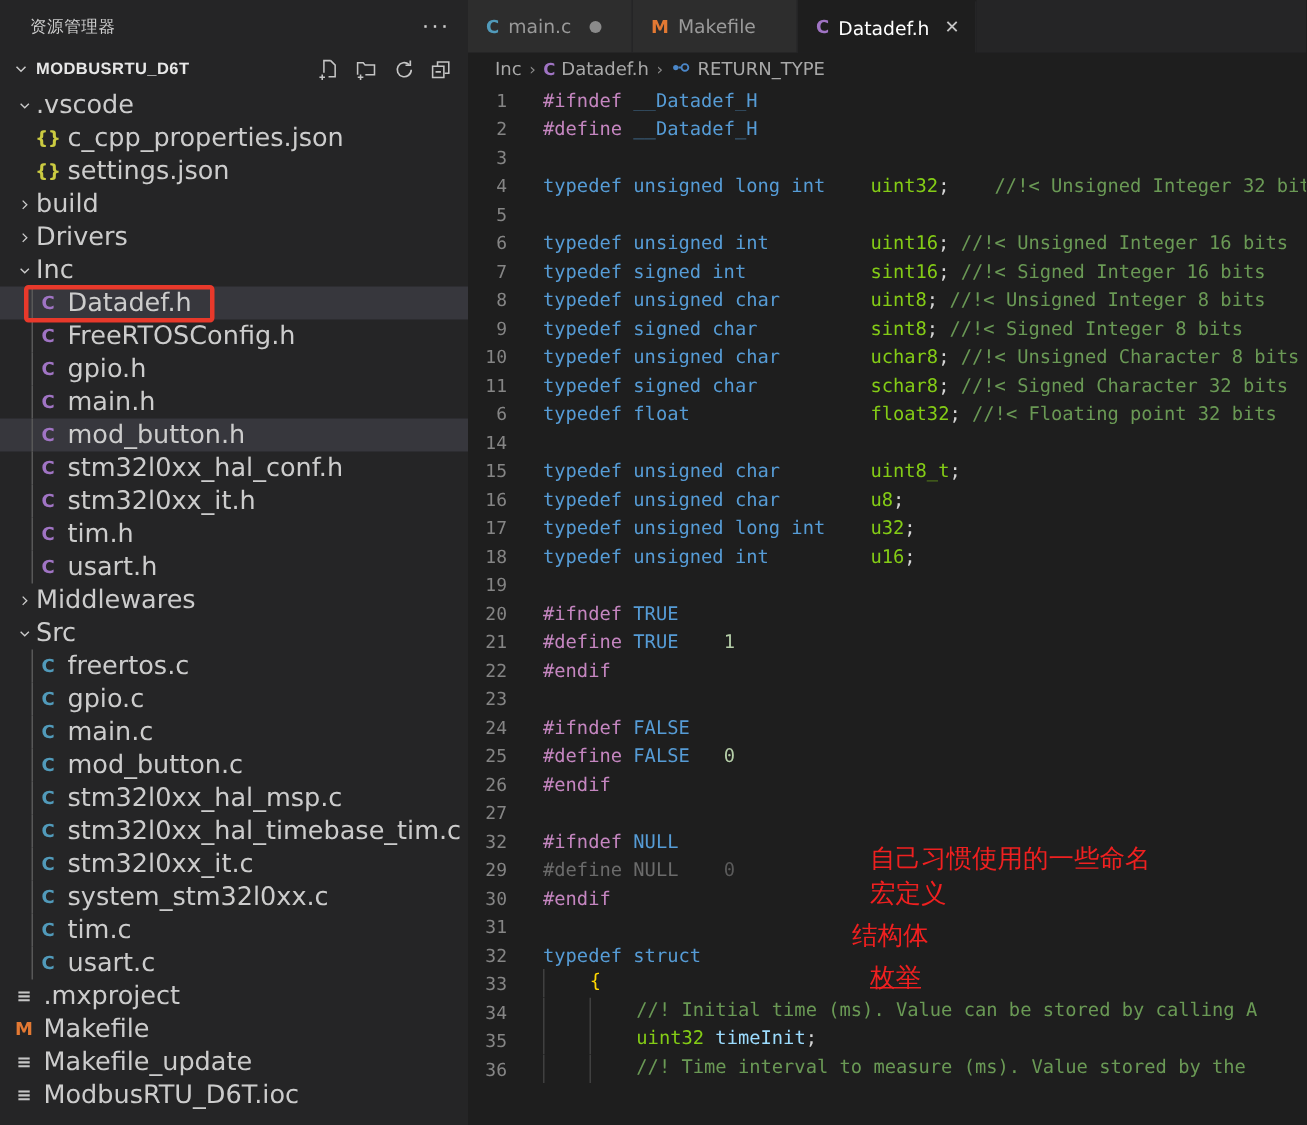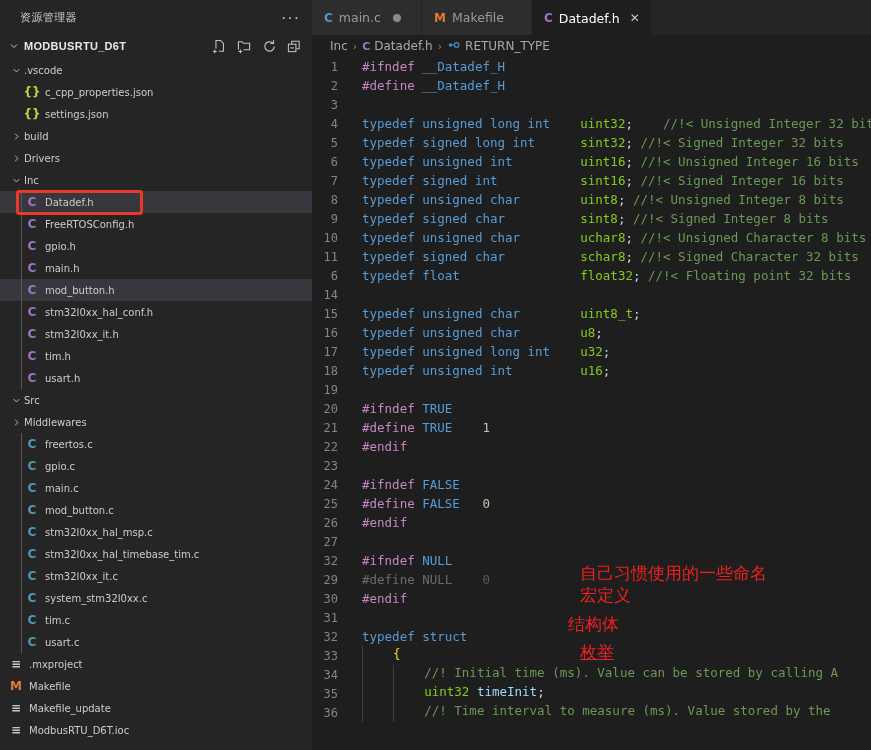--- a/index.html
+++ b/index.html
@@ -43,21 +43,21 @@
   .tree { padding-top: 2px; }
   .row {
     height: 22px; display: flex; align-items: center;
     font-size: 13px; color: #cccccc; cursor: pointer;
     white-space: nowrap; position: relative;
     font-family: "DejaVu Sans", sans-serif;
   }
   .row.sel { background: #37373d; }
   .row .chev { width: 16px; flex:0 0 16px; display:flex; align-items:center; justify-content:center; color:#cccccc; }
   .row .ficon { width: 16px; flex:0 0 16px; display:flex; align-items:center; justify-content:center; font-size:12px; font-weight:bold; margin-right:5px; }
-  .row .lbl { font-size: 10px; }
+  .row .lbl { font-size: 17px; }
   .ic-c { color: #519aba; }
   .ic-h { color: #a074c4; }
   .ic-json { color: #cbcb41; font-size:11px; }
   .ic-m { color: #e37933; }
   .ic-txt { color: #c5c5c5; font-size: 12px; }
 
   
   .annot-box {
     position: absolute; border: 3px solid #e8392b;
     border-radius: 3px; pointer-events: none;
@@ -281,33 +281,33 @@
         <div class="row">
           <span style="flex: 0 0 24px;"></span>
           <span style="position: absolute; left: 21px; top: 0px; bottom: 0px; width: 1px; background: rgb(88, 88, 88);"></span>
           <span class="ficon ic-h">C</span>
           <span class="lbl">usart.h</span>
         </div>
         <div class="row">
           <span style="flex: 0 0 8px;"></span>
           <span class="chev">
             <svg width="11" height="11" viewBox="0 0 16 16">
+              <path d="M6 4l4 4-4 4" fill="none" stroke="#cccccc" stroke-width="1.3"></path>
+            </svg>
+          </span>
+          <span class="lbl">Middlewares</span>
+        </div>
+        <div class="row">
+          <span style="flex: 0 0 8px;"></span>
+          <span class="chev">
+            <svg width="11" height="11" viewBox="0 0 16 16">
               <path d="M4 6l4 4 4-4" fill="none" stroke="#cccccc" stroke-width="1.3"></path>
             </svg>
           </span>
           <span class="lbl">Src</span>
-        </div>
-        <div class="row">
-          <span style="flex: 0 0 8px;"></span>
-          <span class="chev">
-            <svg width="11" height="11" viewBox="0 0 16 16">
-              <path d="M6 4l4 4-4 4" fill="none" stroke="#cccccc" stroke-width="1.3"></path>
-            </svg>
-          </span>
-          <span class="lbl">Middlewares</span>
         </div>
         <div class="row">
           <span style="flex: 0 0 24px;"></span>
           <span style="position: absolute; left: 21px; top: 0px; bottom: 0px; width: 1px; background: rgb(88, 88, 88);"></span>
           <span class="ficon ic-c">C</span>
           <span class="lbl">freertos.c</span>
         </div>
         <div class="row">
           <span style="flex: 0 0 24px;"></span>
           <span style="position: absolute; left: 21px; top: 0px; bottom: 0px; width: 1px; background: rgb(88, 88, 88);"></span>
@@ -425,21 +425,21 @@
             </svg></span>
           <span>RETURN_TYPE</span>
         </span>
       </div>
 
     <div class="code-area" id="code-area">
         <div class="code-line"><span class="ln">1</span><span class="ctext"><span class="t-pp">#ifndef</span><span class="t-pun"> </span><span class="t-mac">__Datadef_H</span></span></div>
         <div class="code-line"><span class="ln">2</span><span class="ctext"><span class="t-pp">#define</span><span class="t-pun"> </span><span class="t-mac">__Datadef_H</span></span></div>
         <div class="code-line"><span class="ln">3</span><span class="ctext"></span></div>
         <div class="code-line"><span class="ln">4</span><span class="ctext"><span class="t-kw">typedef unsigned long int</span><span class="t-pun">    </span><span class="t-typ">uint32</span><span class="t-pun">;</span><span class="t-cmt">    //!&lt; Unsigned Integer 32 bits</span></span></div>
-        <div class="code-line"><span class="ln">5</span><span class="ctext"><span class="t-kw">typedef signed long int</span><span class="t-pun">      </span><span class="t-typ">sint32</span><span class="t-pun">;</span><span class="t-cmt"> //!&lt; Signed Integer 32 bits</span></span></div>
+        <div class="code-line"><span class="ln">5</span></div>
         <div class="code-line"><span class="ln">6</span><span class="ctext"><span class="t-kw">typedef unsigned int</span><span class="t-pun">         </span><span class="t-typ">uint16</span><span class="t-pun">;</span><span class="t-cmt"> //!&lt; Unsigned Integer 16 bits</span></span></div>
         <div class="code-line"><span class="ln">7</span><span class="ctext"><span class="t-kw">typedef signed int</span><span class="t-pun">           </span><span class="t-typ">sint16</span><span class="t-pun">;</span><span class="t-cmt"> //!&lt; Signed Integer 16 bits</span></span></div>
         <div class="code-line"><span class="ln">8</span><span class="ctext"><span class="t-kw">typedef unsigned char</span><span class="t-pun">        </span><span class="t-typ">uint8</span><span class="t-pun">;</span><span class="t-cmt"> //!&lt; Unsigned Integer 8 bits</span></span></div>
         <div class="code-line"><span class="ln">9</span><span class="ctext"><span class="t-kw">typedef signed char</span><span class="t-pun">          </span><span class="t-typ">sint8</span><span class="t-pun">;</span><span class="t-cmt"> //!&lt; Signed Integer 8 bits</span></span></div>
         <div class="code-line"><span class="ln">10</span><span class="ctext"><span class="t-kw">typedef unsigned char</span><span class="t-pun">        </span><span class="t-typ">uchar8</span><span class="t-pun">;</span><span class="t-cmt"> //!&lt; Unsigned Character 8 bits</span></span></div>
         <div class="code-line"><span class="ln">11</span><span class="ctext"><span class="t-kw">typedef signed char</span><span class="t-pun">          </span><span class="t-typ">schar8</span><span class="t-pun">;</span><span class="t-cmt"> //!&lt; Signed Character 32 bits</span></span></div>
         <div class="code-line"><span class="ln">6</span><span class="ctext"><span class="t-kw">typedef float</span><span class="t-pun">                </span><span class="t-typ">float32</span><span class="t-pun">;</span><span class="t-cmt"> //!&lt; Floating point 32 bits</span></span></div>
         <div class="code-line"><span class="ln">14</span><span class="ctext"></span></div>
         <div class="code-line"><span class="ln">15</span><span class="ctext"><span class="t-kw">typedef unsigned char</span><span class="t-pun">        </span><span class="t-typ">uint8_t</span><span class="t-pun">;</span></span></div>
         <div class="code-line"><span class="ln">16</span><span class="ctext"><span class="t-kw">typedef unsigned char</span><span class="t-pun">        </span><span class="t-typ">u8</span><span class="t-pun">;</span></span></div>
@@ -460,19 +460,19 @@
         <div class="code-line"><span class="ln">31</span><span class="ctext"></span></div>
         <div class="code-line"><span class="ln">32</span><span class="ctext"><span class="t-kw">typedef</span><span class="t-pun"> </span><span class="t-kw">struct</span></span></div>
         <div class="code-line"><span class="ln">33</span><span class="ctext"><span class="indent-guide"></span><span>    </span><span class="t-brc">{</span></span></div>
         <div class="code-line"><span class="ln">34</span><span class="ctext"><span class="indent-guide"></span><span>    </span><span class="indent-guide"></span><span>    </span><span class="t-cmt">//! Initial time (ms). Value can be stored by calling A</span></span></div>
         <div class="code-line"><span class="ln">35</span><span class="ctext"><span class="indent-guide"></span><span>    </span><span class="indent-guide"></span><span>    </span><span class="t-typ">uint32</span><span class="t-pun"> </span><span class="t-id">timeInit</span><span class="t-pun">;</span></span></div>
         <div class="code-line"><span class="ln">36</span><span class="ctext"><span class="indent-guide"></span><span>    </span><span class="indent-guide"></span><span>    </span><span class="t-cmt">//! Time interval to measure (ms). Value stored by the</span></span></div>
       </div>
 
     <div id="annot-layer">
         <div class="annot-text" style="left: 268px; top: 565px; color: rgb(239, 32, 32);">自己习惯使用的一些命名</div>
-        <div class="annot-text" style="left: 268px; top: 588px; color: rgb(239, 32, 32); font-family: Liberation Mono, monospace;">宏定义</div>
+        <div class="annot-text" style="left: 268px; top: 588px; color: rgb(239, 32, 32);">宏定义</div>
         <div class="annot-text" style="left: 256px; top: 616px; color: rgb(239, 32, 32);">结构体</div>
         <div class="annot-text" style="left: 268px; top: 644px; color: rgb(239, 32, 32); text-decoration: underline;">枚举</div>
       </div>
   </div>
 
 </div>
 
 </body></html>

